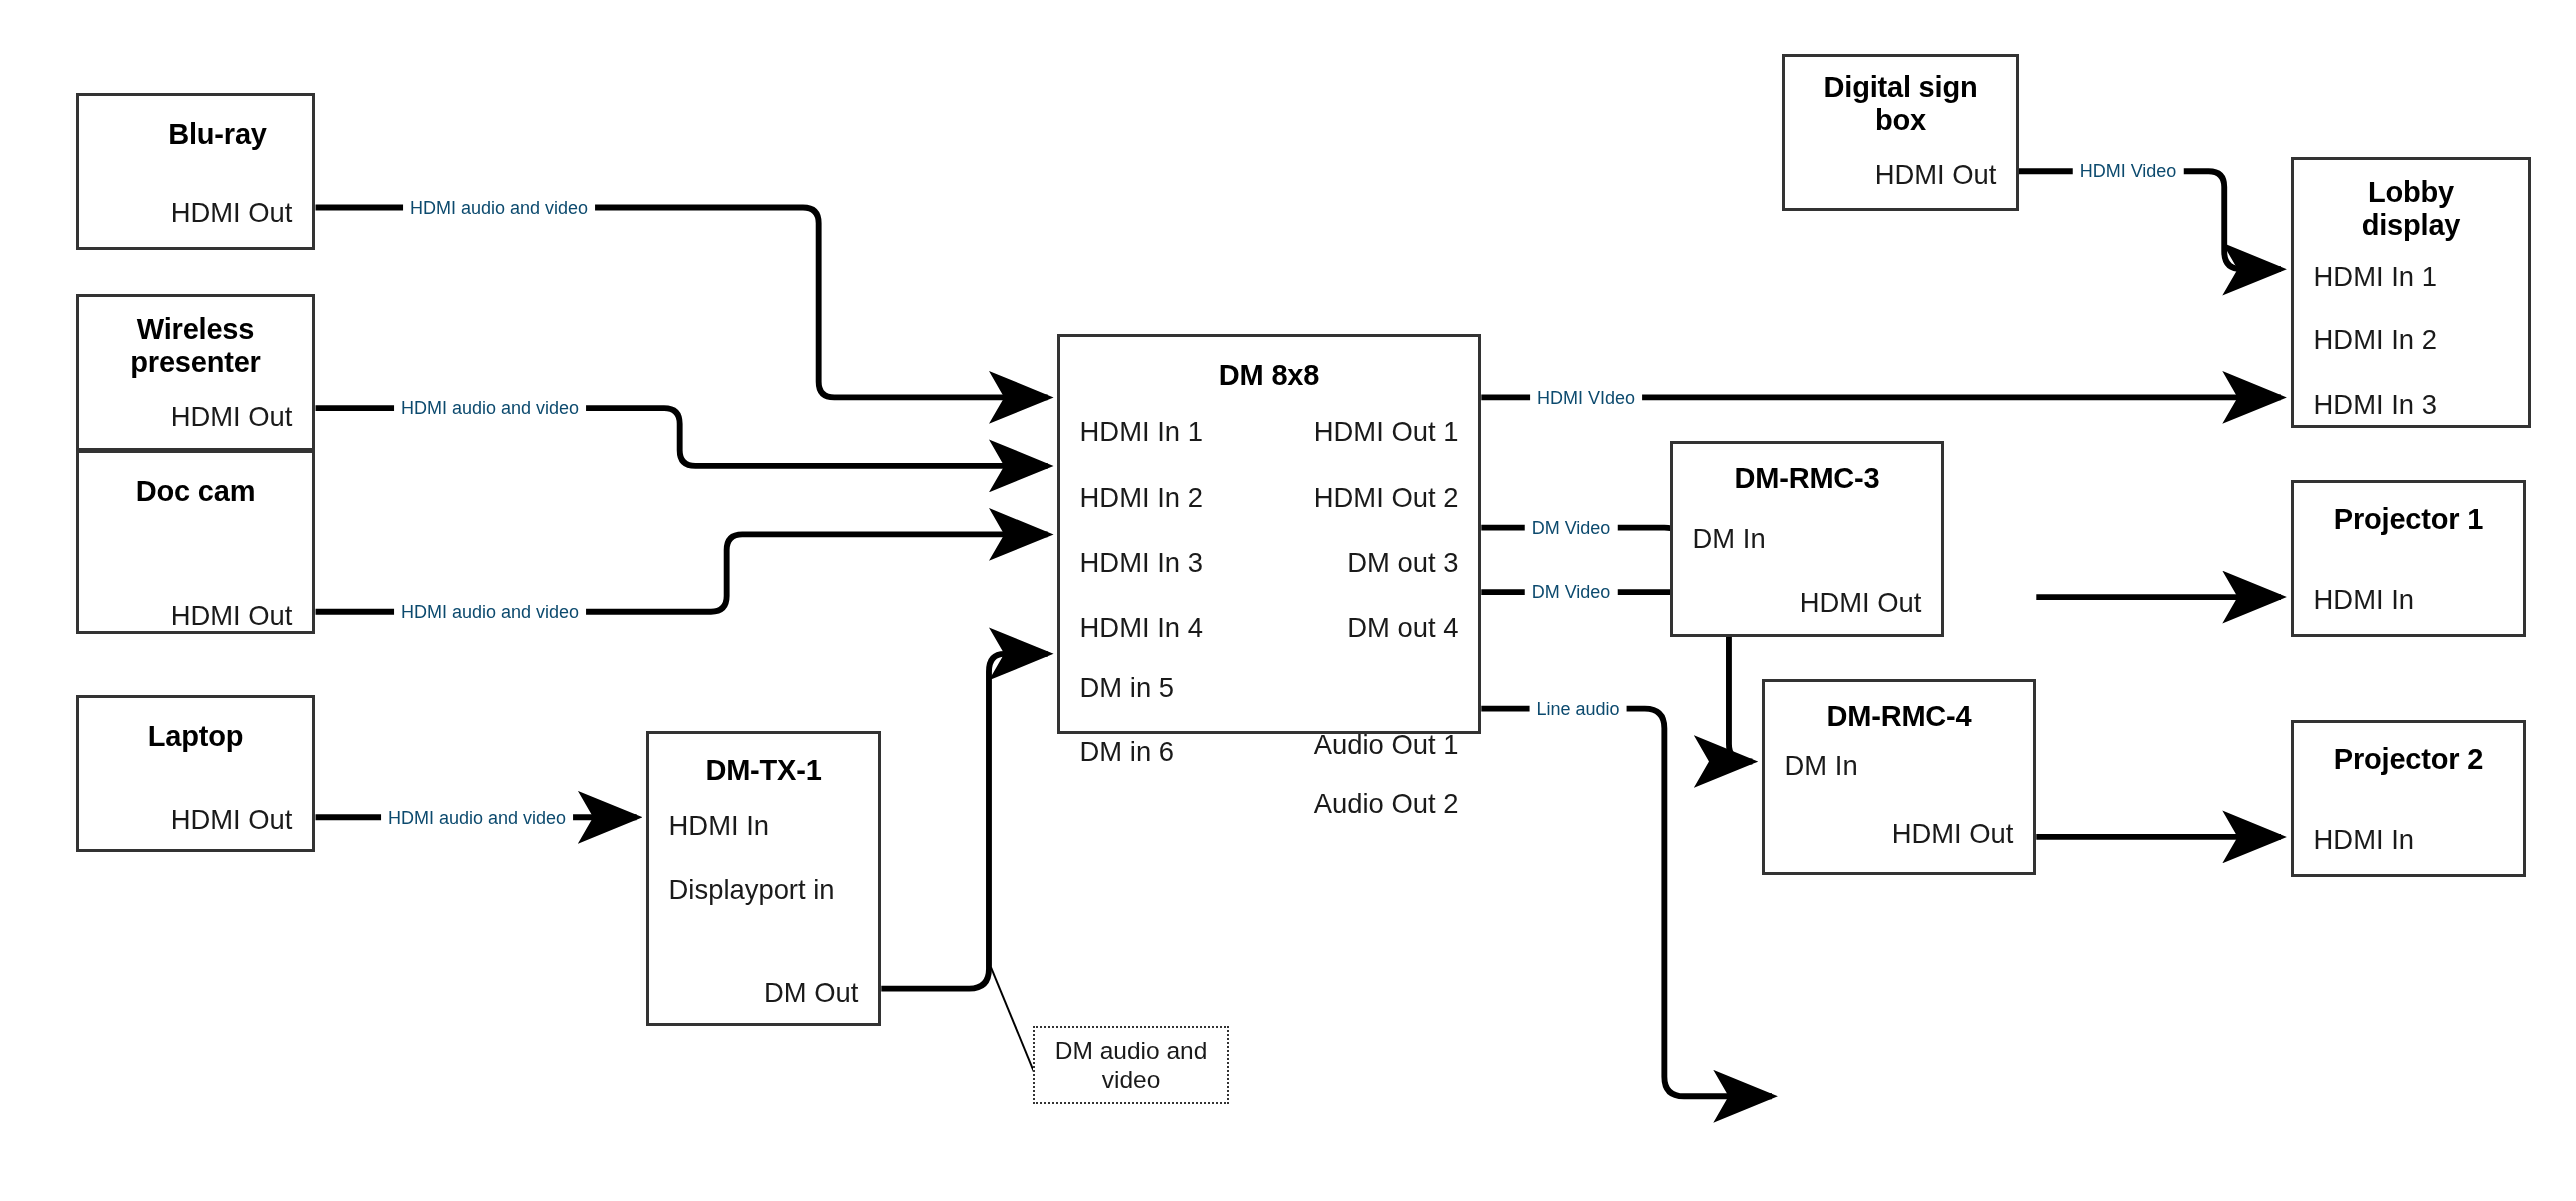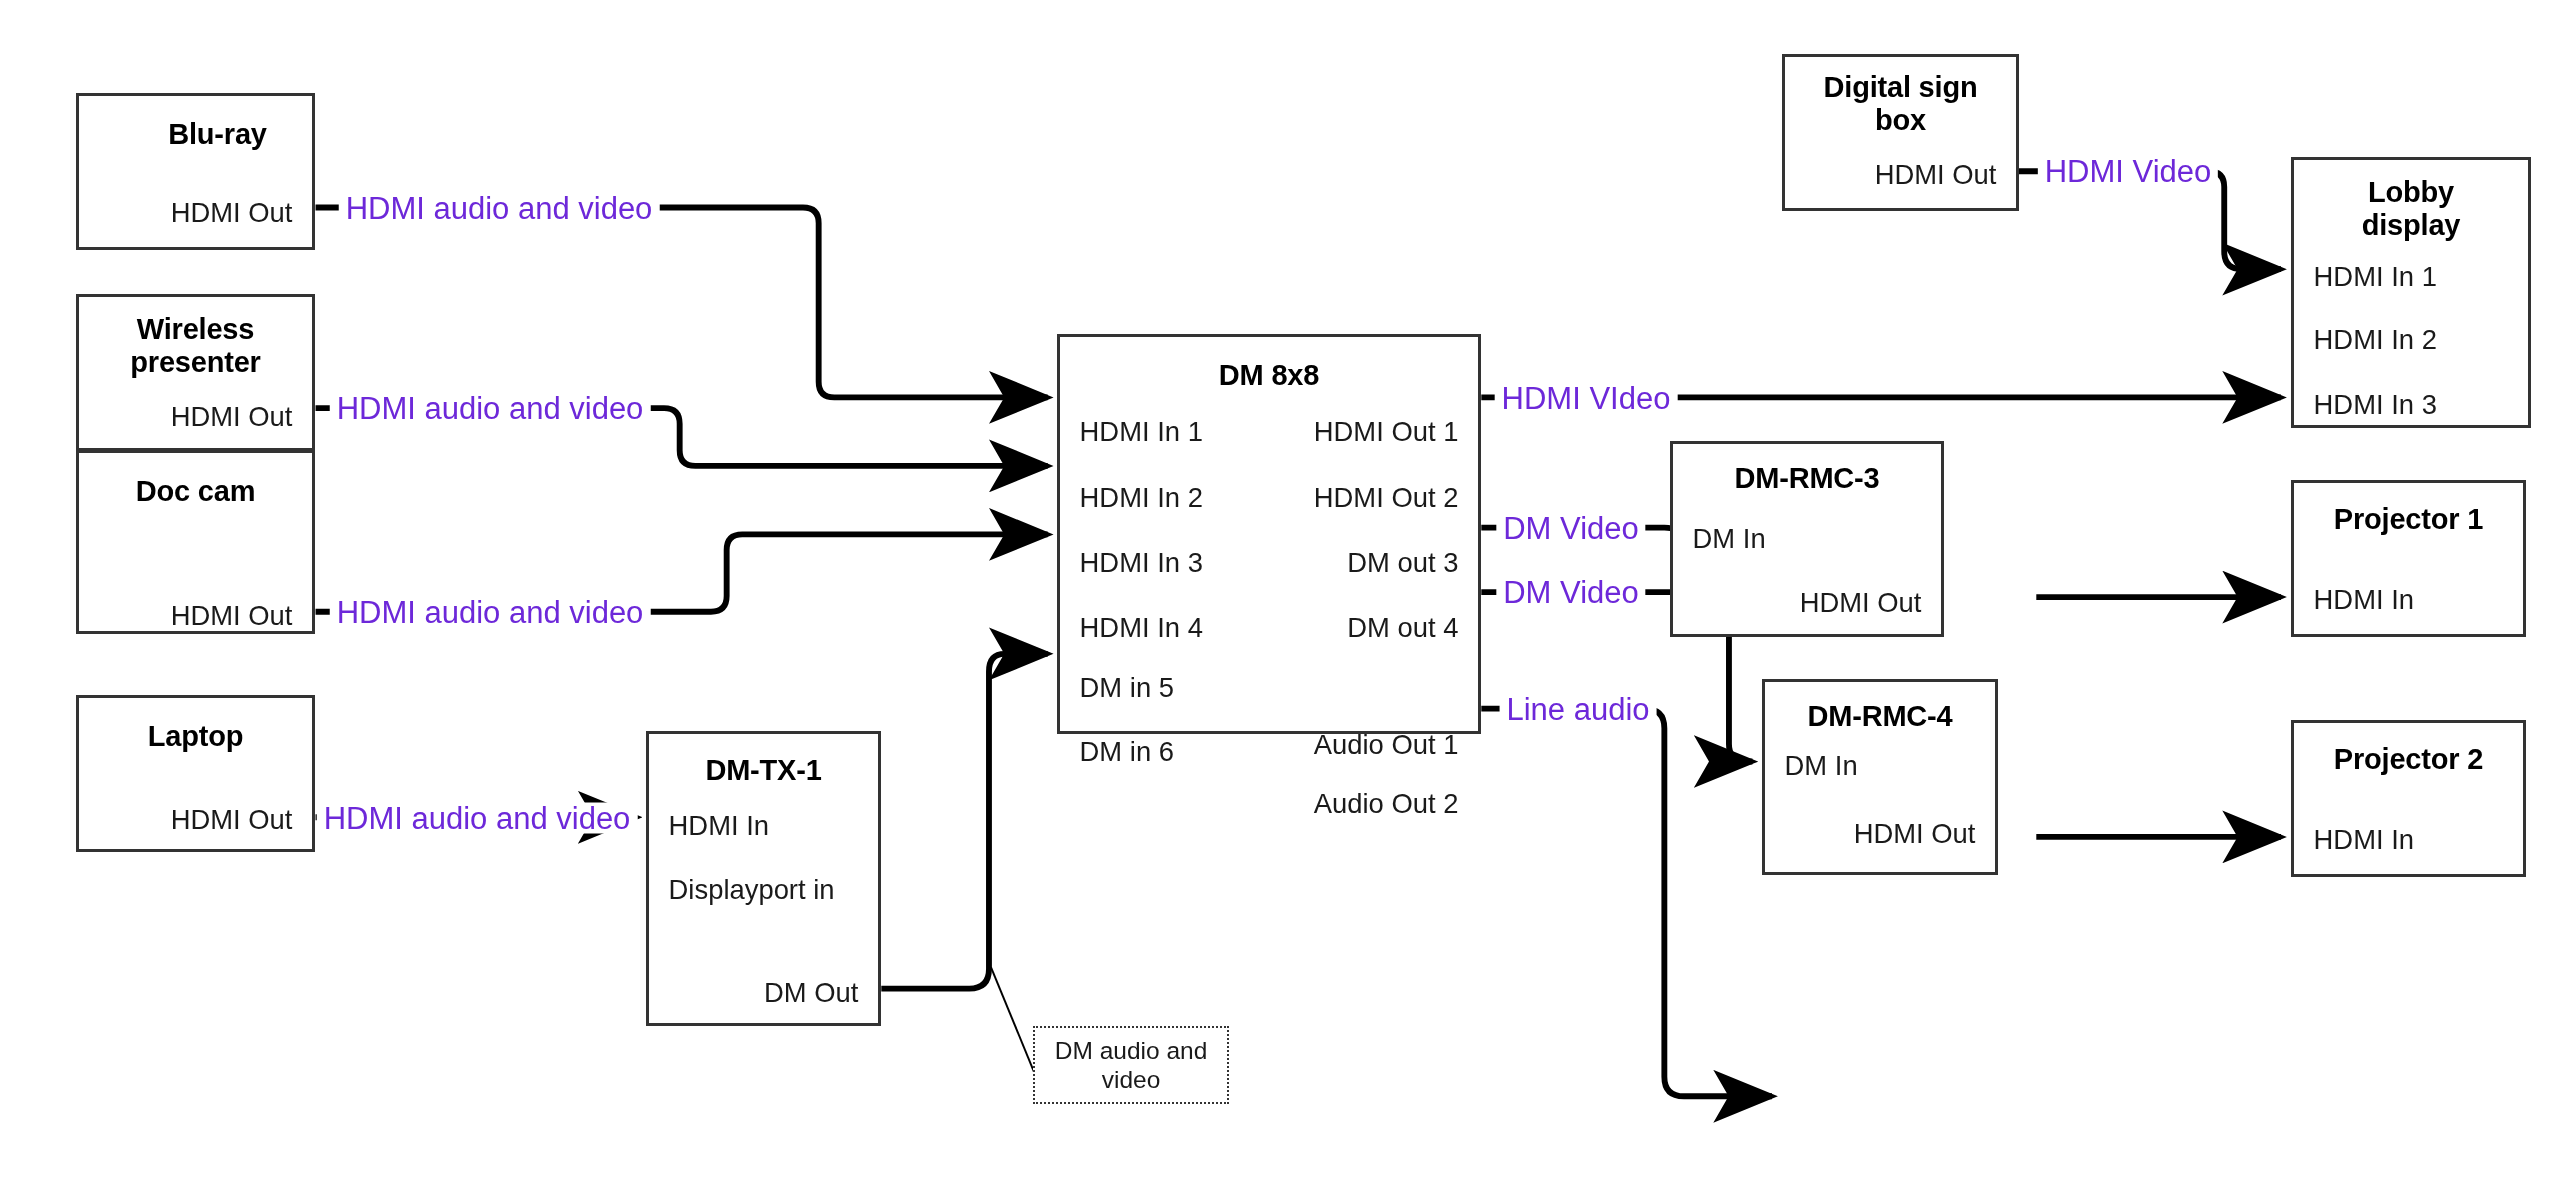--- a/index.html
+++ b/index.html
@@ -62,22 +62,22 @@
     position: absolute;
     left: 0; right: 0; top: 50%;
     transform: translateY(-50%);
     text-align: center;
     font-size: 24.5px;
     color: #1a1a1a;
     line-height: 1.2;
   }
   .edge-label {
     position: absolute;
-    font-size: 31px;
-    color: #6d28d9;
+    font-size: 18px;
+    color: #0c4a6e;
     white-space: nowrap;
     background: #ffffff;
     padding: 0 6.9px;
     transform: translate(-50%, -50%);
     line-height: 1;
   }
   .wire { fill: none; stroke: #000000; stroke-width: 6; stroke-linecap: butt; }
   .leader { fill: none; stroke: #000000; stroke-width: 2; }
 </style>
 </head>
@@ -179,21 +179,21 @@
     <div class="port left" style="top:166px;">HDMI In 2</div>
     <div class="port left" style="top:231px;">HDMI In 3</div>
   </div>
 
   <div class="dev-box" style="left:1670px; top:441px; width:274px; height:196px;">
     <div class="dev-title" style="top:17.6px;">DM-RMC-3</div>
     <div class="port left" style="top:81px;">DM In</div>
     <div class="port right" style="top:145px;">HDMI Out</div>
   </div>
 
-  <div class="dev-box" style="left:1762px; top:679px; width:236px; height:196px;">
+  <div class="dev-box" style="left:1762px; top:679px; width:274px; height:196px;">
     <div class="dev-title" style="top:17.6px;">DM-RMC-4</div>
     <div class="port left" style="top:70px;">DM In</div>
     <div class="port right" style="top:138px;">HDMI Out</div>
   </div>
 
   <div class="dev-box" style="left:2291px; top:480px; width:235px; height:157px;">
     <div class="dev-title" style="top:19.6px;">Projector 1</div>
     <div class="port left" style="top:103px;">HDMI In</div>
   </div>
 

